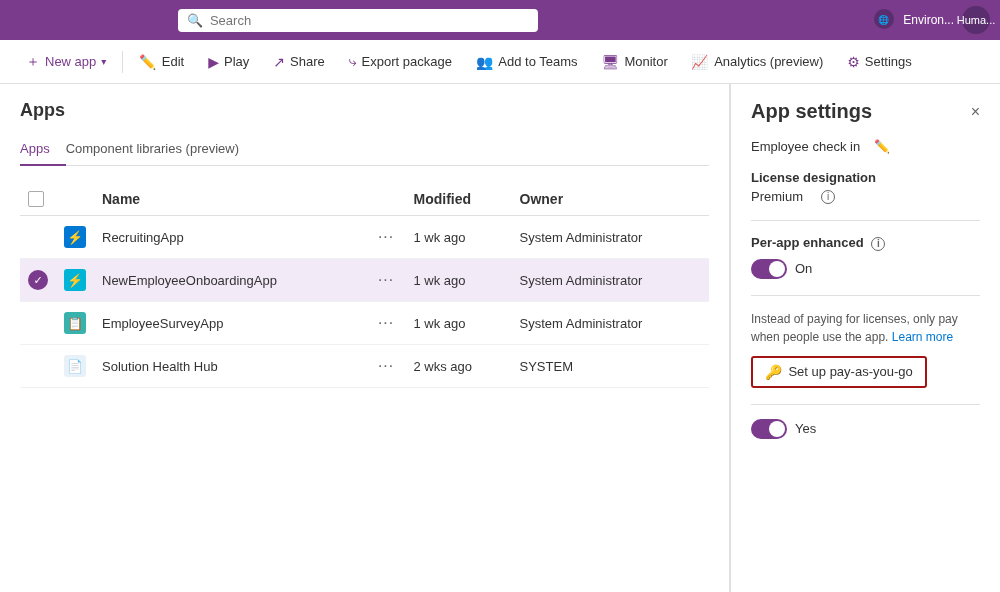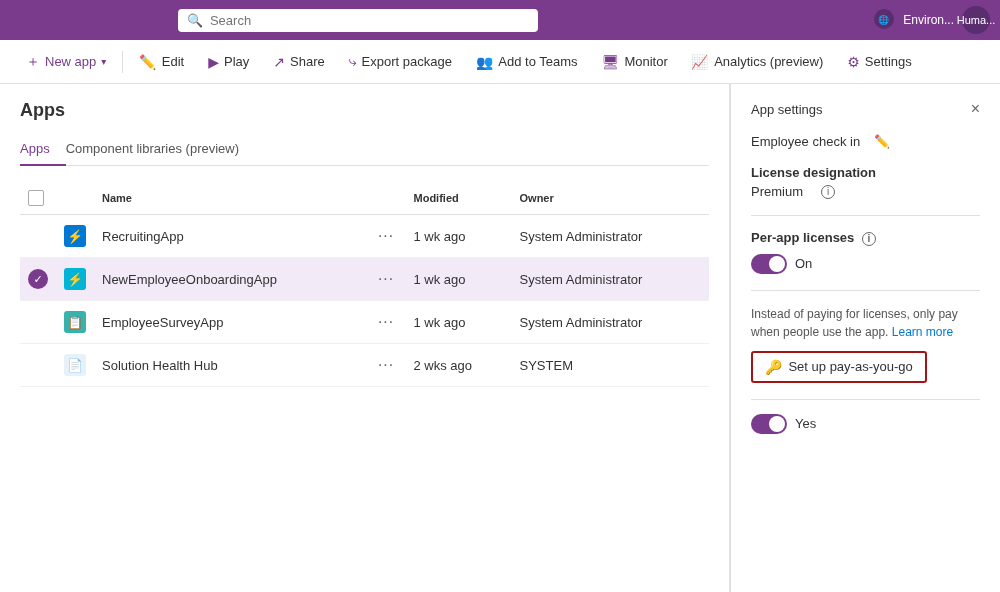--- a/index.html
+++ b/index.html
@@ -106,21 +106,21 @@
       border-bottom: 2px solid #7a3b8c;
       font-weight: 500;
     }
 
     
     .apps-table { width: 100%; border-collapse: collapse; }
     .apps-table thead tr { border-bottom: 1px solid #e0e0e0; }
     .apps-table th {
       text-align: left;
       font-weight: 600;
-      font-size: 11px;
+      font-size: 14px;
       color: #333;
       padding: 8px 8px;
     }
     .apps-table td { padding: 10px 8px; font-size: 13px; color: #333; vertical-align: middle; }
     .apps-table tbody tr { border-bottom: 1px solid #f0f0f0; }
     .apps-table tbody tr.selected { background: #f3eaf8; }
     .app-icon {
       width: 22px; height: 22px; border-radius: 3px;
       display: flex; align-items: center; justify-content: center;
       font-size: 13px;
@@ -151,21 +151,21 @@
       padding: 16px 20px;
       overflow-y: auto;
       border-left: 1px solid #e0e0e0;
     }
     .settings-header {
       display: flex;
       justify-content: space-between;
       align-items: center;
       margin-bottom: 16px;
     }
-    .settings-title { font-size: 13px; font-weight: 400; color: #333; }
+    .settings-title { font-size: 20px; font-weight: 700; color: #333; }
     .close-btn { background: transparent; border: none; cursor: pointer; font-size: 16px; color: #666; }
 
     .settings-section { margin-bottom: 16px; }
     .settings-label { font-size: 13px; font-weight: 600; color: #333; margin-bottom: 4px; }
     .settings-value { font-size: 13px; color: #333; display: flex; align-items: center; gap: 14px; }
     .edit-icon { color: #666; cursor: pointer; font-size: 13px; }
     .info-icon {
       display: inline-flex; align-items: center; justify-content: center;
       width: 14px; height: 14px; border-radius: 50%; border: 1px solid #666;
       font-size: 10px; color: #666; cursor: pointer; margin-left: 4px;
@@ -360,21 +360,21 @@
       <div class="settings-value">
         <span>Premium</span>
         <span class="info-icon">i</span>
       </div>
     </div>
 
     <hr class="divider">
 
     <div class="settings-section">
       <div class="settings-label">
-        <span>Per-app licenses</span>
+        <span>Per-app enhanced</span>
         <span class="info-icon">i</span>
       </div>
       <div class="toggle-row">
         <div class="toggle">
           <div class="toggle-knob"></div>
         </div>
         <span class="toggle-label">On</span>
       </div>
     </div>
 

